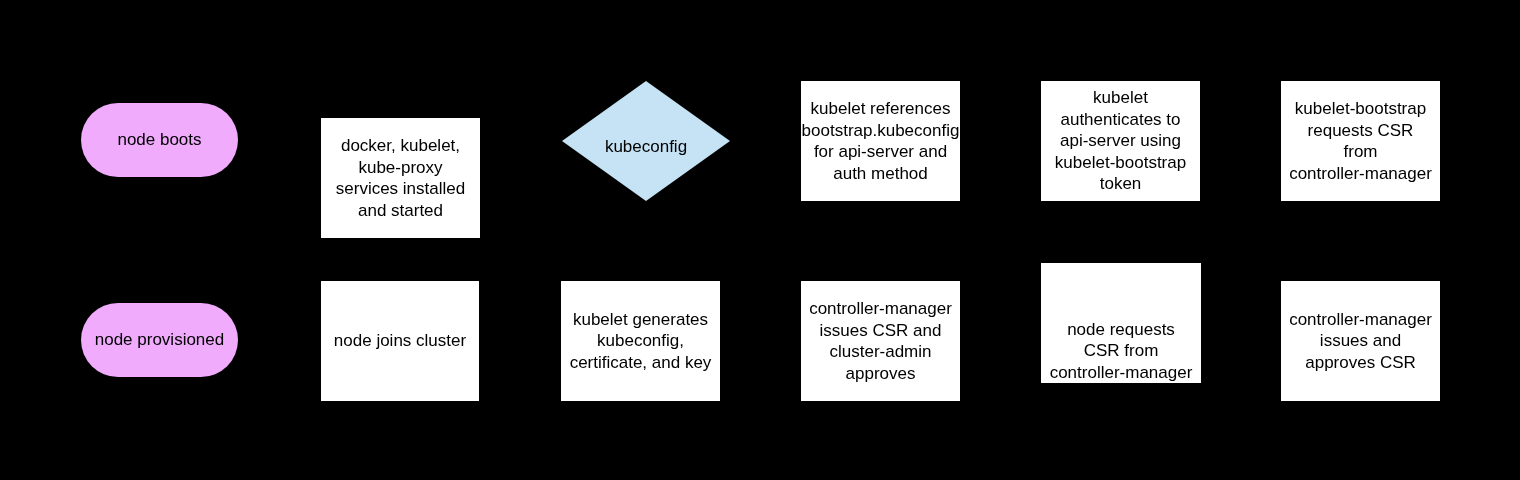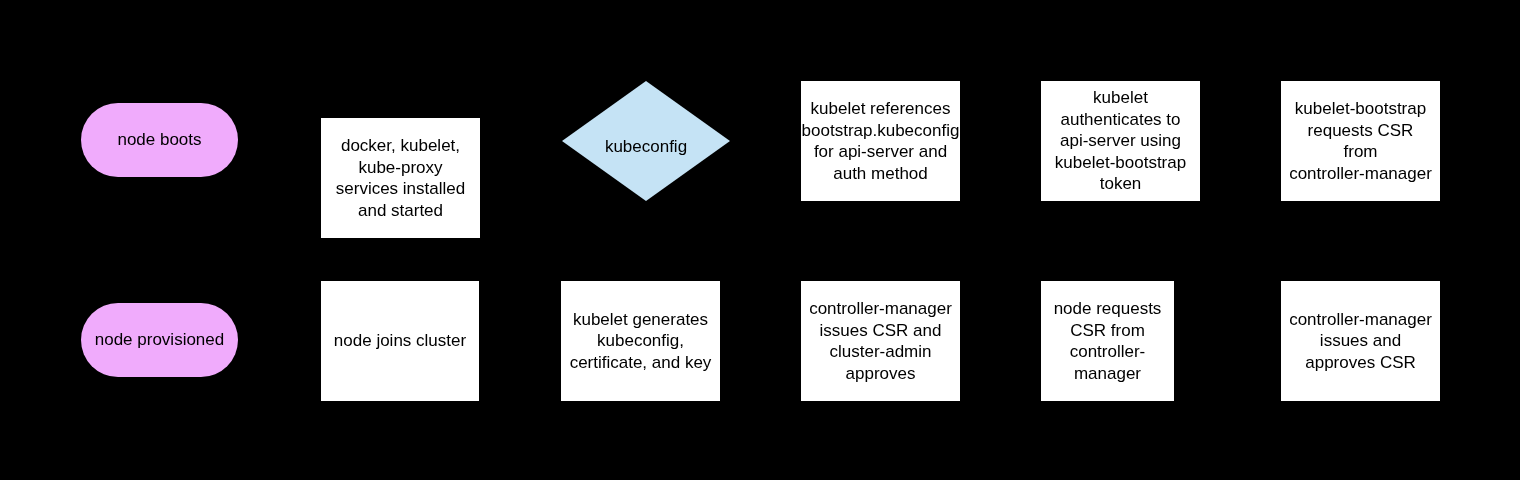--- a/index.html
+++ b/index.html
@@ -95,19 +95,19 @@
 controller-manager</span></div>
     <div class="node shape-pill" style="left: 81px; top: 303px; width: 157px; height: 74px;"><span class="label">node provisioned</span></div>
     <div class="node shape-rect" style="left: 321px; top: 281px; width: 158px; height: 120px;"><span class="label">node joins cluster</span></div>
     <div class="node shape-rect" style="left: 561px; top: 281px; width: 159px; height: 120px; justify-content: flex-end;"><span class="label">kubelet generates
 kubeconfig,
 certificate, and key</span></div>
     <div class="node shape-rect" style="left: 801px; top: 281px; width: 159px; height: 120px;"><span class="label">controller-manager
 issues CSR and
 cluster-admin
 approves</span></div>
-    <div class="node shape-rect" style="left: 1041px; top: 281px; width: 133px; height: 120px;"><span class="label">node requests
+    <div class="node shape-rect" style="left: 1041px; top: 263px; width: 160px; height: 120px; align-items: flex-end;"><span class="label">node requests
 CSR from
 controller-manager</span></div>
     <div class="node shape-rect" style="left: 1281px; top: 281px; width: 159px; height: 120px;"><span class="label">controller-manager
 issues and
 approves CSR</span></div>
   </div>
 
 </body></html>

